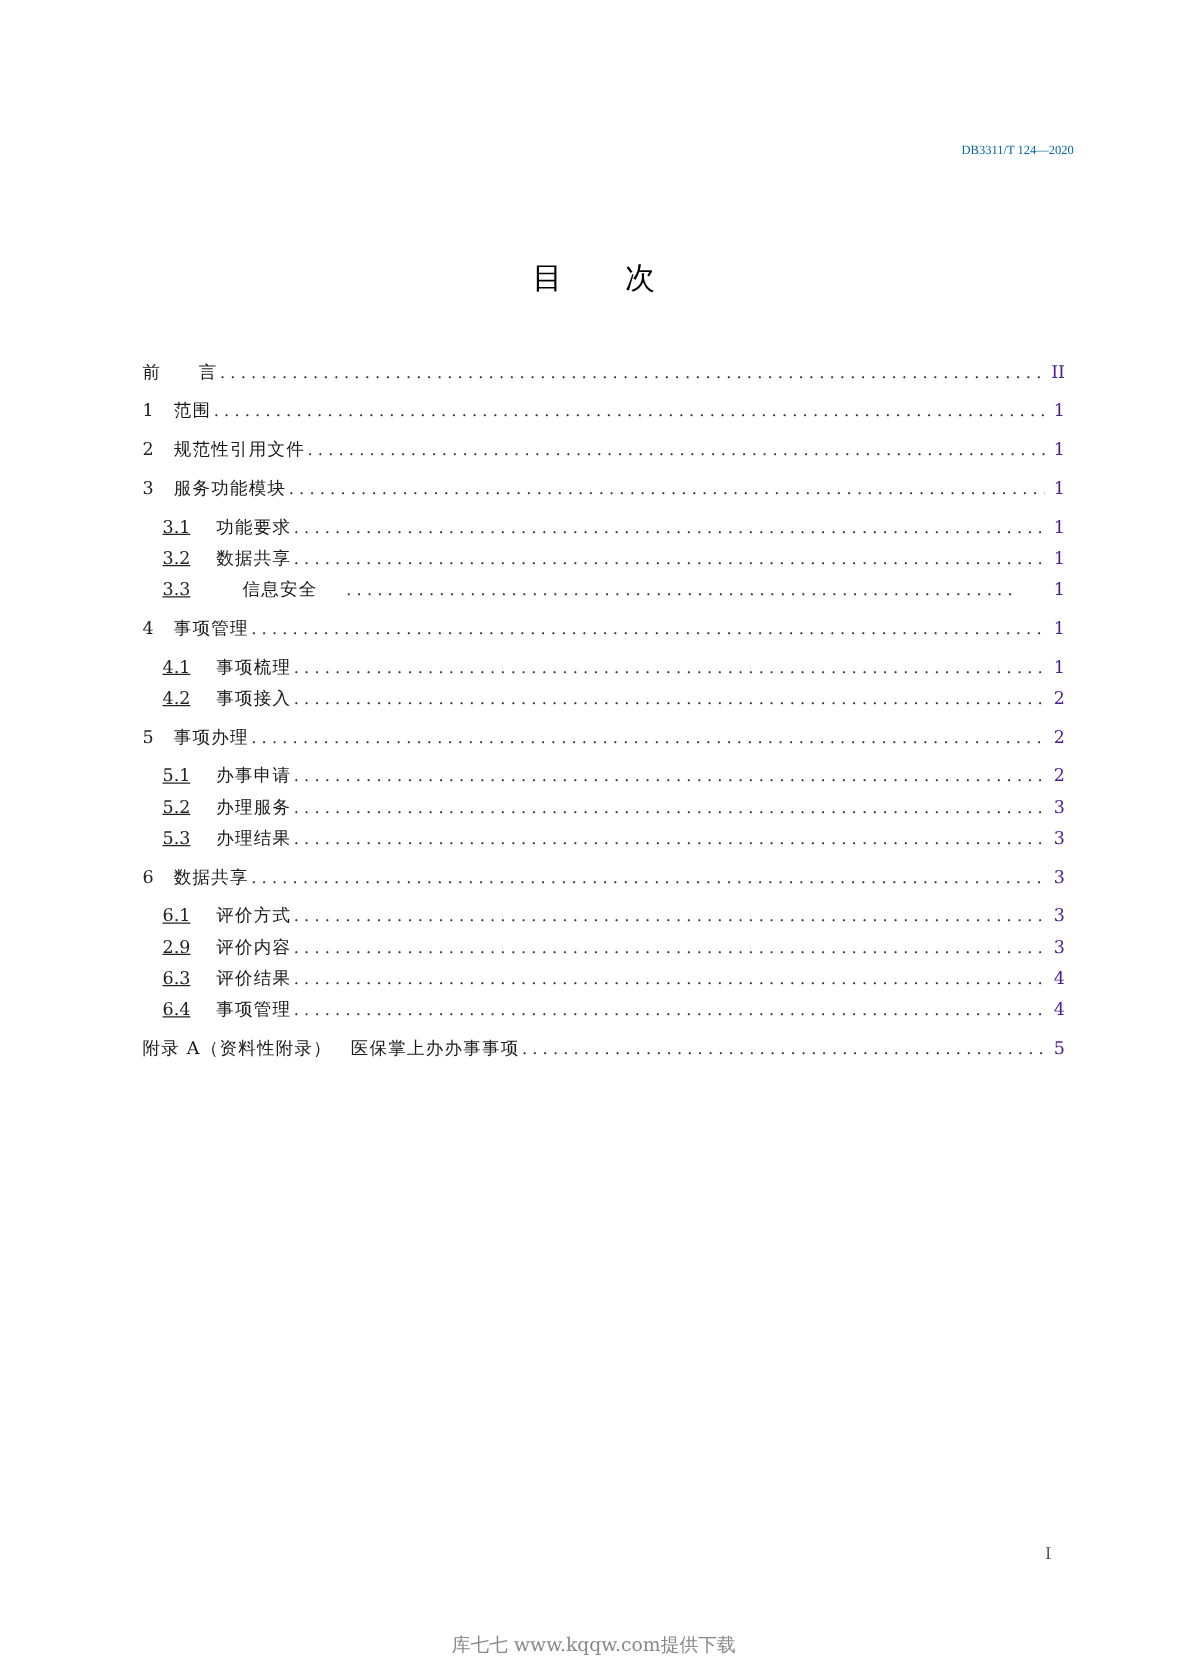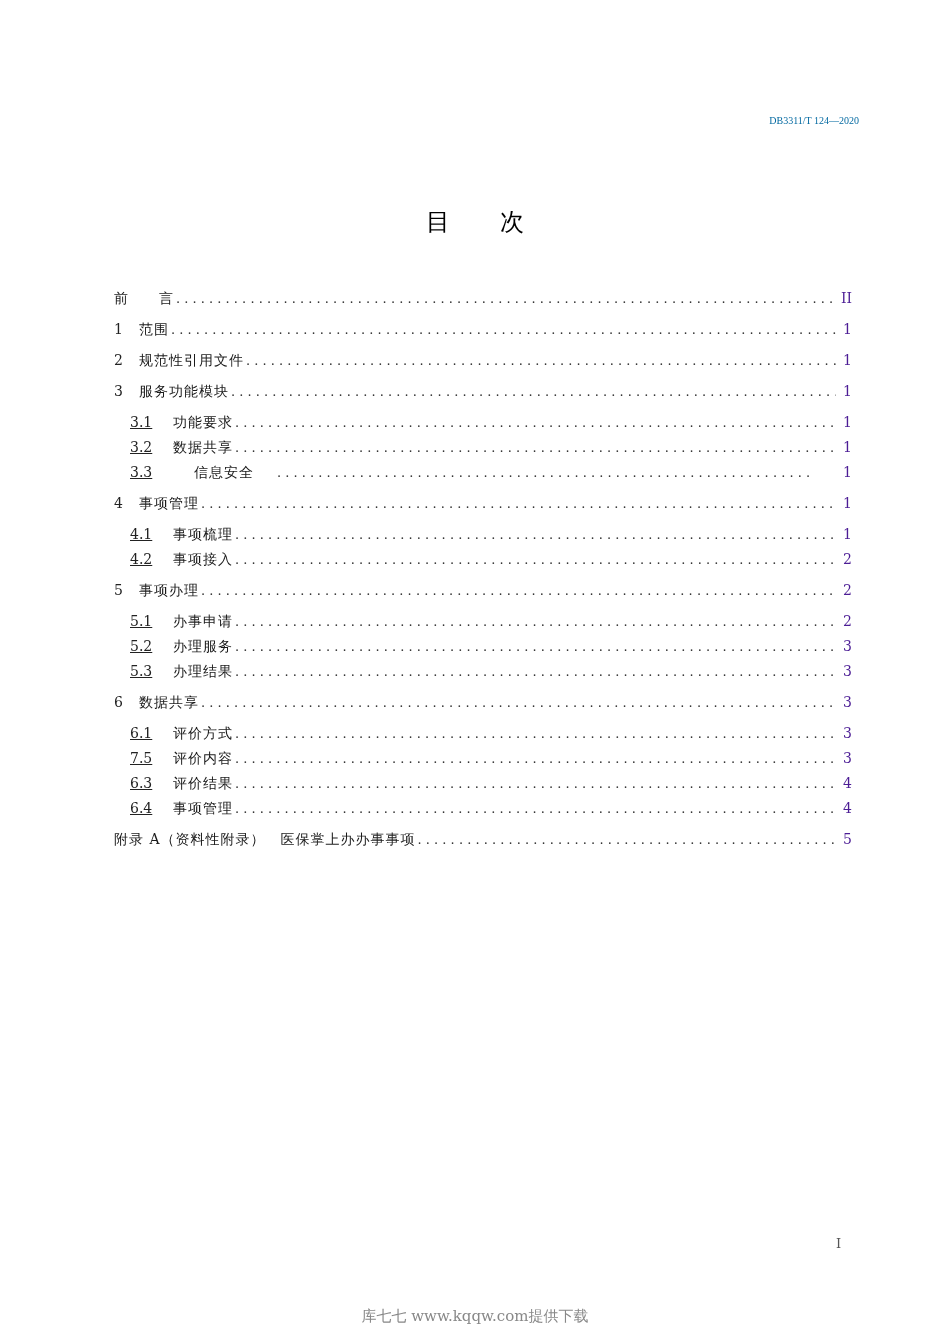--- a/index.html
+++ b/index.html
@@ -126,21 +126,21 @@
       <span class="leader"></span>
       <span class="page">3</span>
     </div>
     <div class="toc-row lvl2" style="top: 435px;">
       <span class="num">6.1</span>
       <span class="label">评价方式</span>
       <span class="leader"></span>
       <span class="page">3</span>
     </div>
     <div class="toc-row lvl2" style="top: 460px;">
-      <span class="num">7.5</span>
+      <span class="num">2.9</span>
       <span class="label">评价内容</span>
       <span class="leader"></span>
       <span class="page">3</span>
     </div>
     <div class="toc-row lvl2" style="top: 485px;">
       <span class="num">6.3</span>
       <span class="label">评价结果</span>
       <span class="leader"></span>
       <span class="page">4</span>
     </div>

